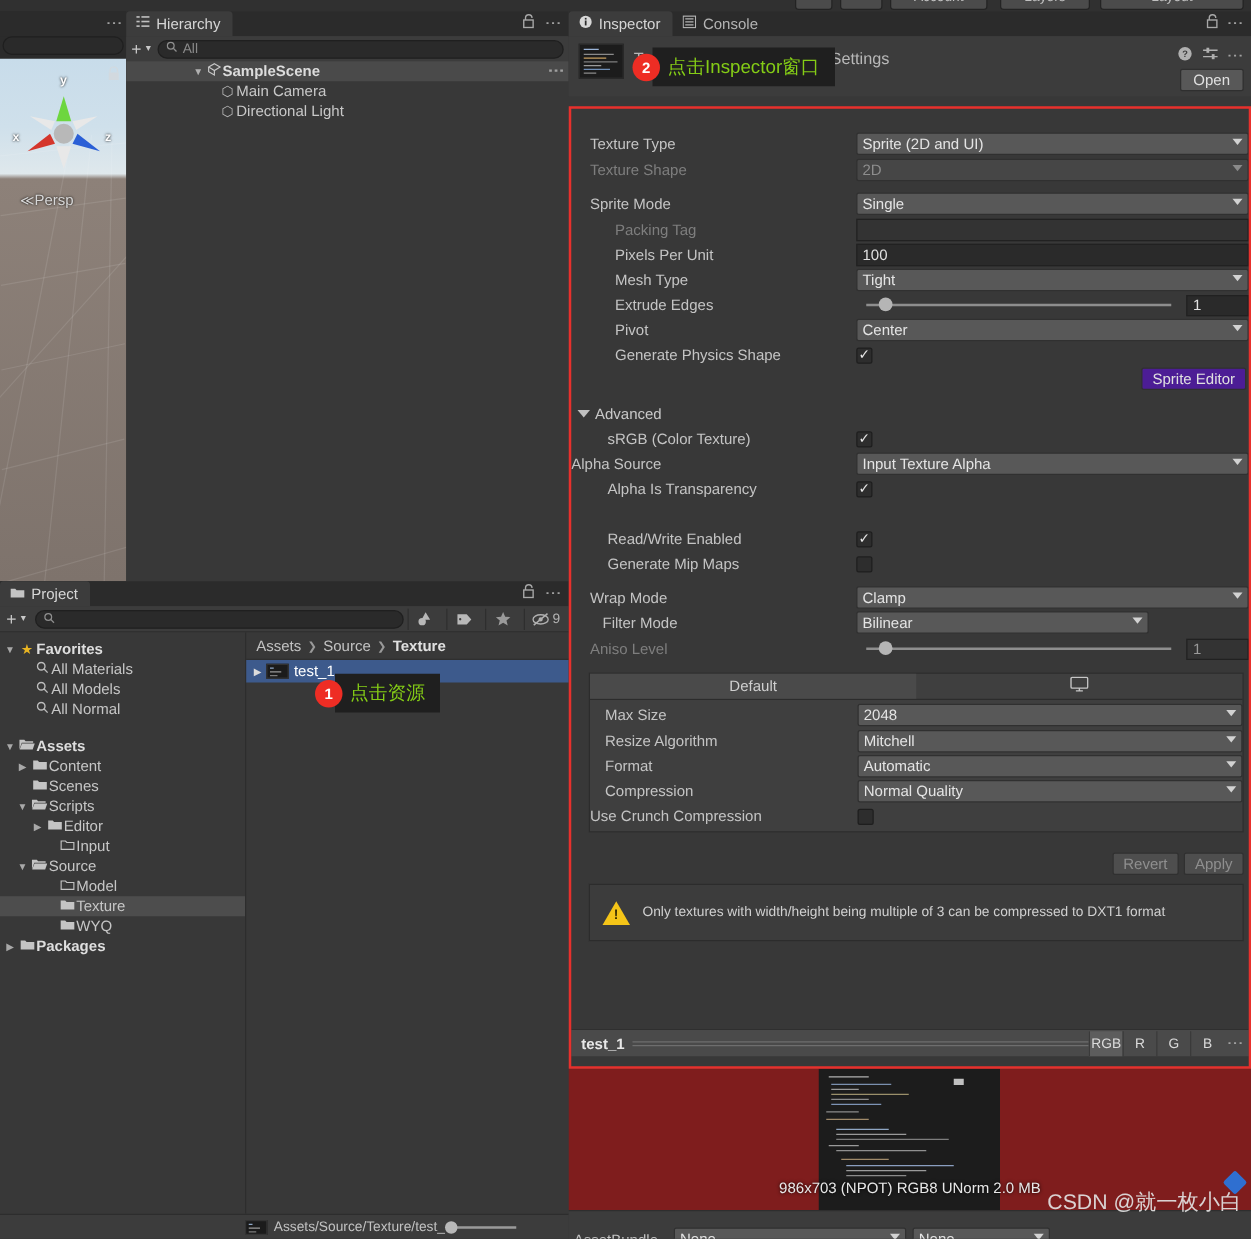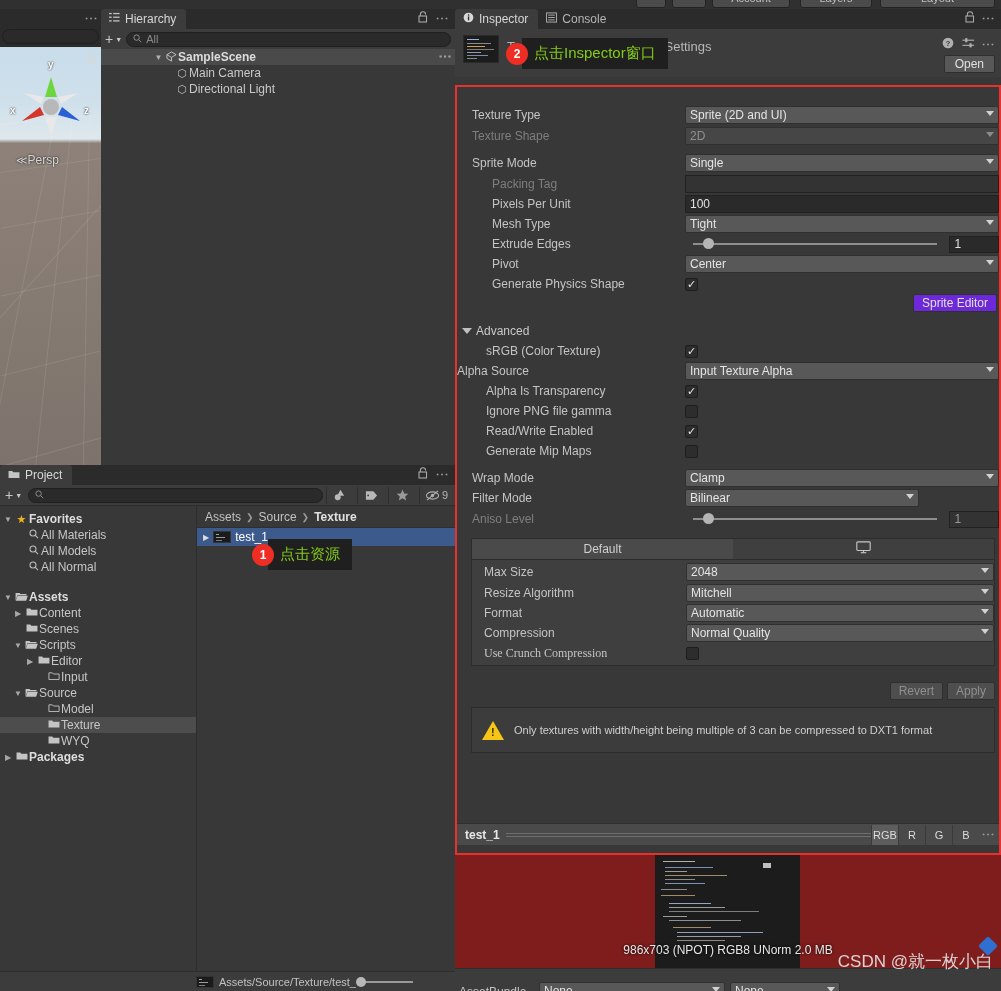--- a/index.html
+++ b/index.html
@@ -158,21 +158,21 @@
          border-radius:2px; display:flex; align-items:center; justify-content:center;
          font-size:11px; color:#e8e8e8; line-height:1; }
   .slider { height:2px; background:#8e8e8e; position:relative; }
   .slider b { position:absolute; top:-5px; width:11px; height:11px; border-radius:50%;
               background:#b5b5b5; }
   .numbox { height:17px; width:54px; background:#2a2a2a; border:1px solid #212121;
             display:flex; align-items:center; padding:0 4px; font-size:12px; color:#e2e2e2; }
   .section-hdr { display:flex; align-items:center; gap:4px; font-size:12px; color:#c9c9c9; }
   .foldout { width:0;height:0;border-left:5px solid transparent;border-right:5px solid transparent;
              border-top:6px solid #c0c0c0; }
-  .btn { height:18px; padding:0 8px; background:#6d28d9; border:1px solid #303030;
+  .btn { height:18px; padding:0 8px; background:#4c1d95; border:1px solid #303030;
          border-radius:2px; display:inline-flex; align-items:center;
          font-size:12px; color:#e0e0e0; }
   .btn.dim { color:#8f8f8f; background:#4e4e4e; }
 
   #plat-box { position:absolute; left:14px; top:451px; width:524px; height:128px;
               background:#3f3f3f; border:1px solid #2c2c2c; }
   #plat-tabs { height:21px; display:flex; border-bottom:1px solid #2c2c2c; }
   .ptab { flex:1; display:flex; align-items:center; justify-content:center;
           font-size:12px; color:#cfcfcf; }
   .ptab.active { background:#4a4a4a; }
@@ -786,26 +786,20 @@
               <span class="caret"></span>
       </div>
           </div>
     </div>
     <div class="prop" style="position:absolute;left:0;top:294px;width:542px;">
       <span class="plabel" style="margin-left:29px;">Alpha Is Transparency</span>
       <div class="pfield">
             <div class="chk">✓</div>
           </div>
     </div>
-    <div class="prop" style="position:absolute;left:0;top:314px;width:542px;">
-      <span class="plabel" style="margin-left:29px;">Ignore PNG file gamma</span>
-      <div class="pfield">
-            <div class="chk"></div>
-          </div>
-    </div>
     <div class="prop" style="position:absolute;left:0;top:334px;width:542px;">
       <span class="plabel" style="margin-left:29px;">Read/Write Enabled</span>
       <div class="pfield">
             <div class="chk">✓</div>
           </div>
     </div>
     <div class="prop" style="position:absolute;left:0;top:354px;width:542px;">
       <span class="plabel" style="margin-left:29px;">Generate Mip Maps</span>
       <div class="pfield">
             <div class="chk"></div>
@@ -814,21 +808,21 @@
 
     <div class="prop" style="position:absolute;left:0;top:381px;width:542px;">
       <span class="plabel" style="margin-left:15px;">Wrap Mode</span>
       <div class="pfield">
             <div class="dropdown">
         <span>Clamp</span>
               <span class="caret"></span>
       </div>
           </div>
     </div>
-    <div class="prop" style="position:absolute;left:0;top:401px;width:462px;">
+    <div class="prop" style="position:absolute;left:0;top:401px;width:462px;padding-left:10px;">
       <span class="plabel" style="margin-left:15px;">Filter Mode</span>
       <div class="pfield">
             <div class="dropdown">
         <span>Bilinear</span>
               <span class="caret"></span>
       </div>
           </div>
     </div>
     <div class="prop" style="position:absolute;left:0;top:422px;width:542px;">
       <span class="plabel dim" style="margin-left:15px;">Aniso Level</span>
@@ -887,21 +881,21 @@
       <div class="prop" style="position:absolute;left:0;top:84px;width:524px;">
         <span class="plabel" style="margin-left:12px;">Compression</span>
         <div style="position:absolute;left:214px;right:2px;">
               <div class="dropdown">
           <span>Normal Quality</span>
                 <span class="caret"></span>
         </div>
             </div>
       </div>
       <div class="prop" style="position:absolute;left:0;top:104px;width:524px;">
-        <span class="plabel" style="margin-left:12px;font-family:Liberation Serif, serif;">Use Crunch Compression</span>
+        <span class="plabel" style="">Use Crunch Compression</span>
         <div style="position:absolute;left:214px;">
               <div class="chk"></div>
             </div>
       </div>
     </div>
 
     <div style="position:absolute;right:4px;top:595px;display:flex;gap:4px;">
       <span class="btn dim">Revert</span>
       <span class="btn dim">Apply</span>
     </div>

